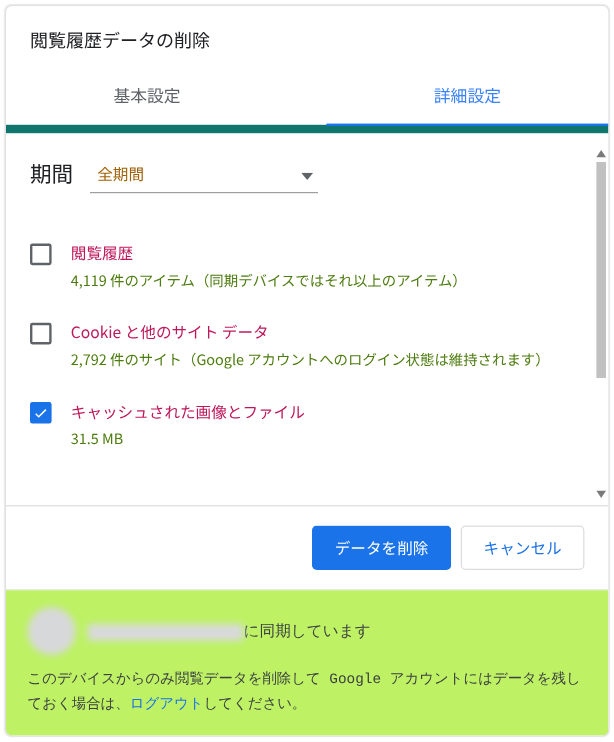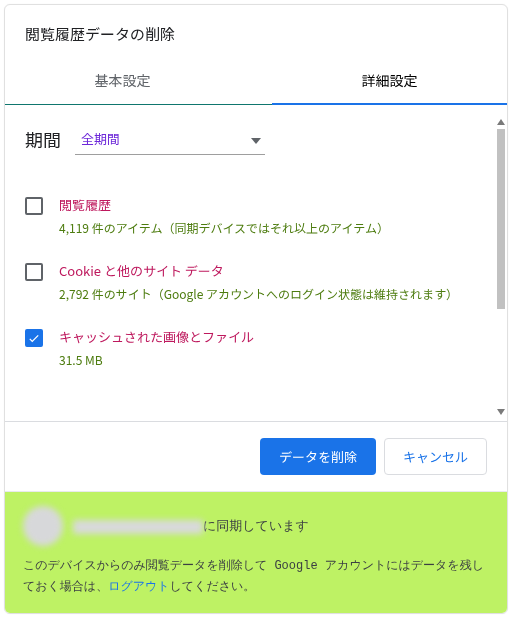--- a/index.html
+++ b/index.html
@@ -23,34 +23,34 @@
     overflow: hidden;
     box-shadow: 0 0 1px rgba(0,0,0,0.1);
   }
   .title {
     padding: 18px 20px 14px;
     font-size: 15px;
     color: #202124;
   }
   .tabs {
     display: flex;
-    border-bottom: 1px solid #0f766e;
+    border-bottom: 7px solid #0f766e;
     gap: 32px;
   }
   .tab {
     flex: 1;
     text-align: center;
     padding: 12px 0 14px;
     font-size: 14px;
     color: #5f6368;
     cursor: pointer;
     position: relative;
   }
   .tab.active {
-    color: #000000;
+    color: #3b82f6;
   }
   .tab.active::after {
     content: "";
     position: absolute;
     left: 0; right: 0; bottom: -1px;
     height: 2px;
     background: #1a73e8;
   }
   .body {
     position: relative;
@@ -72,21 +72,21 @@
     color: #202124;
   }
   .select {
     flex: 0 0 190px;
     display: flex;
     align-items: center;
     justify-content: space-between;
     border-bottom: 1px solid #9e9e9e;
     padding: 6px 4px 6px 6px;
     cursor: pointer;
-    color: #6d28d9;
+    color: #a16207;
     font-size: 13px;
   }
   .select .caret {
     color: #5f6368;
   }
   .item {
     display: flex;
     align-items: flex-start;
     gap: 16px;
     padding: 12px 0;

